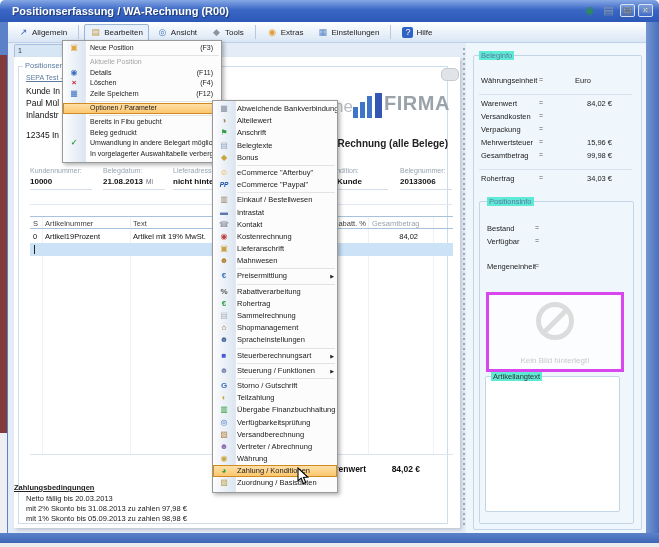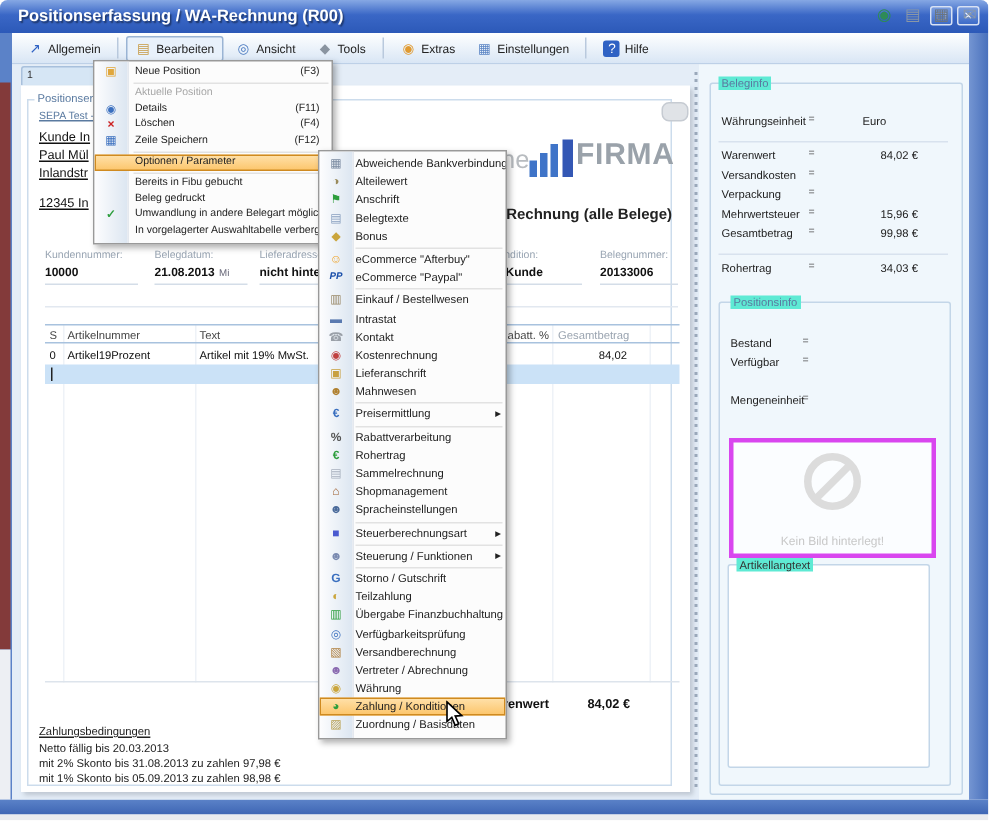--- a/index.html
+++ b/index.html
@@ -43,21 +43,21 @@
   .page{position:absolute;left:14px;top:57px;width:446px;height:471px;background:#fff;
     box-shadow:2px 2px 3px rgba(120,130,140,.35);}
   .tab{position:absolute;left:14px;top:44px;width:58px;height:13px;background:#d6e6f5;
     border:1px solid #a8c0dc;border-bottom:none;border-radius:2px 2px 0 0;
     font-size:7px;line-height:12px;padding-left:3px;box-sizing:border-box;color:#333;}
   .grpmain{position:absolute;left:18px;top:66px;width:428px;height:456px;border:1px solid #ccdcec;}
   .grpmain-label{position:absolute;left:23px;top:61px;font-size:7.5px;color:#5a7aa0;
     background:#fff;padding:0 2px;}
 
   .cust-link{position:absolute;left:26px;top:74px;font-size:7px;color:#5a7aa0;text-decoration:underline;}
-  .cust-l{position:absolute;left:26px;font-size:8.5px;color:#111;white-space:nowrap;text-decoration:underline;}
+  .cust-l{position:absolute;left:26px;font-size:8.5px;color:#111;white-space:nowrap;}
 
   .logo-prefix{position:absolute;left:334px;top:97px;font-size:17px;color:#b8bcc0;}
   .lbar{position:absolute;background:#3f74c8;}
   .lbar1{left:353px;top:107px;width:5px;height:11px;}
   .lbar2{left:360px;top:102px;width:5px;height:16px;}
   .lbar3{left:367px;top:96px;width:5px;height:22px;}
   .lbar4{left:375px;top:93px;width:7px;height:25px;background:#3457b4;}
   .logo-brand{position:absolute;left:384px;top:92px;font-size:20px;font-weight:bold;
     color:#9aa2aa;letter-spacing:.5px;}
 
@@ -90,21 +90,21 @@
   .td-ges{right:35px;left:auto;text-align:left;}
   .tbl-sel{position:absolute;left:30px;top:243px;width:423px;height:13px;background:#cbe2f7;}
   .caret{position:absolute;left:4px;top:2px;width:1px;height:9px;background:#222;}
   .tbl-bottom{position:absolute;left:30px;top:454px;width:423px;height:1px;background:#dde4ec;}
 
   .total-label{position:absolute;left:266px;top:464px;width:100px;text-align:right;
     font-size:8.5px;font-weight:bold;color:#111;}
   .total-value{position:absolute;left:360px;top:464px;width:60px;text-align:right;
     font-size:8.5px;font-weight:bold;color:#111;}
 
-  .pay-head{position:absolute;left:26px;top:483px;font-size:7.5px;color:#222;text-decoration:underline;}
+  .pay-head{position:absolute;left:14px;top:483px;font-size:7.5px;color:#222;text-decoration:underline;font-weight:bold;}
   .pay-l{position:absolute;left:26px;font-size:7.5px;color:#222;white-space:nowrap;}
 
   
   .splitter{position:absolute;left:463px;top:48px;width:2px;height:478px;
     background:repeating-linear-gradient(180deg,#9aa8ba 0 2px,transparent 2px 5px);}
   .split-pill{position:absolute;left:441px;top:68px;width:16px;height:11px;
     background:#e0e3e7;border:1px solid #c6cbd2;border-radius:5px;}
   .panel{position:absolute;left:466px;top:43px;width:180px;height:490px;background:#f0f7fc;}
   .grp{position:absolute;border:1px solid #c3d6e8;border-radius:2px;}
   .grp-beleginfo{left:473px;top:55px;width:167px;height:473px;}

